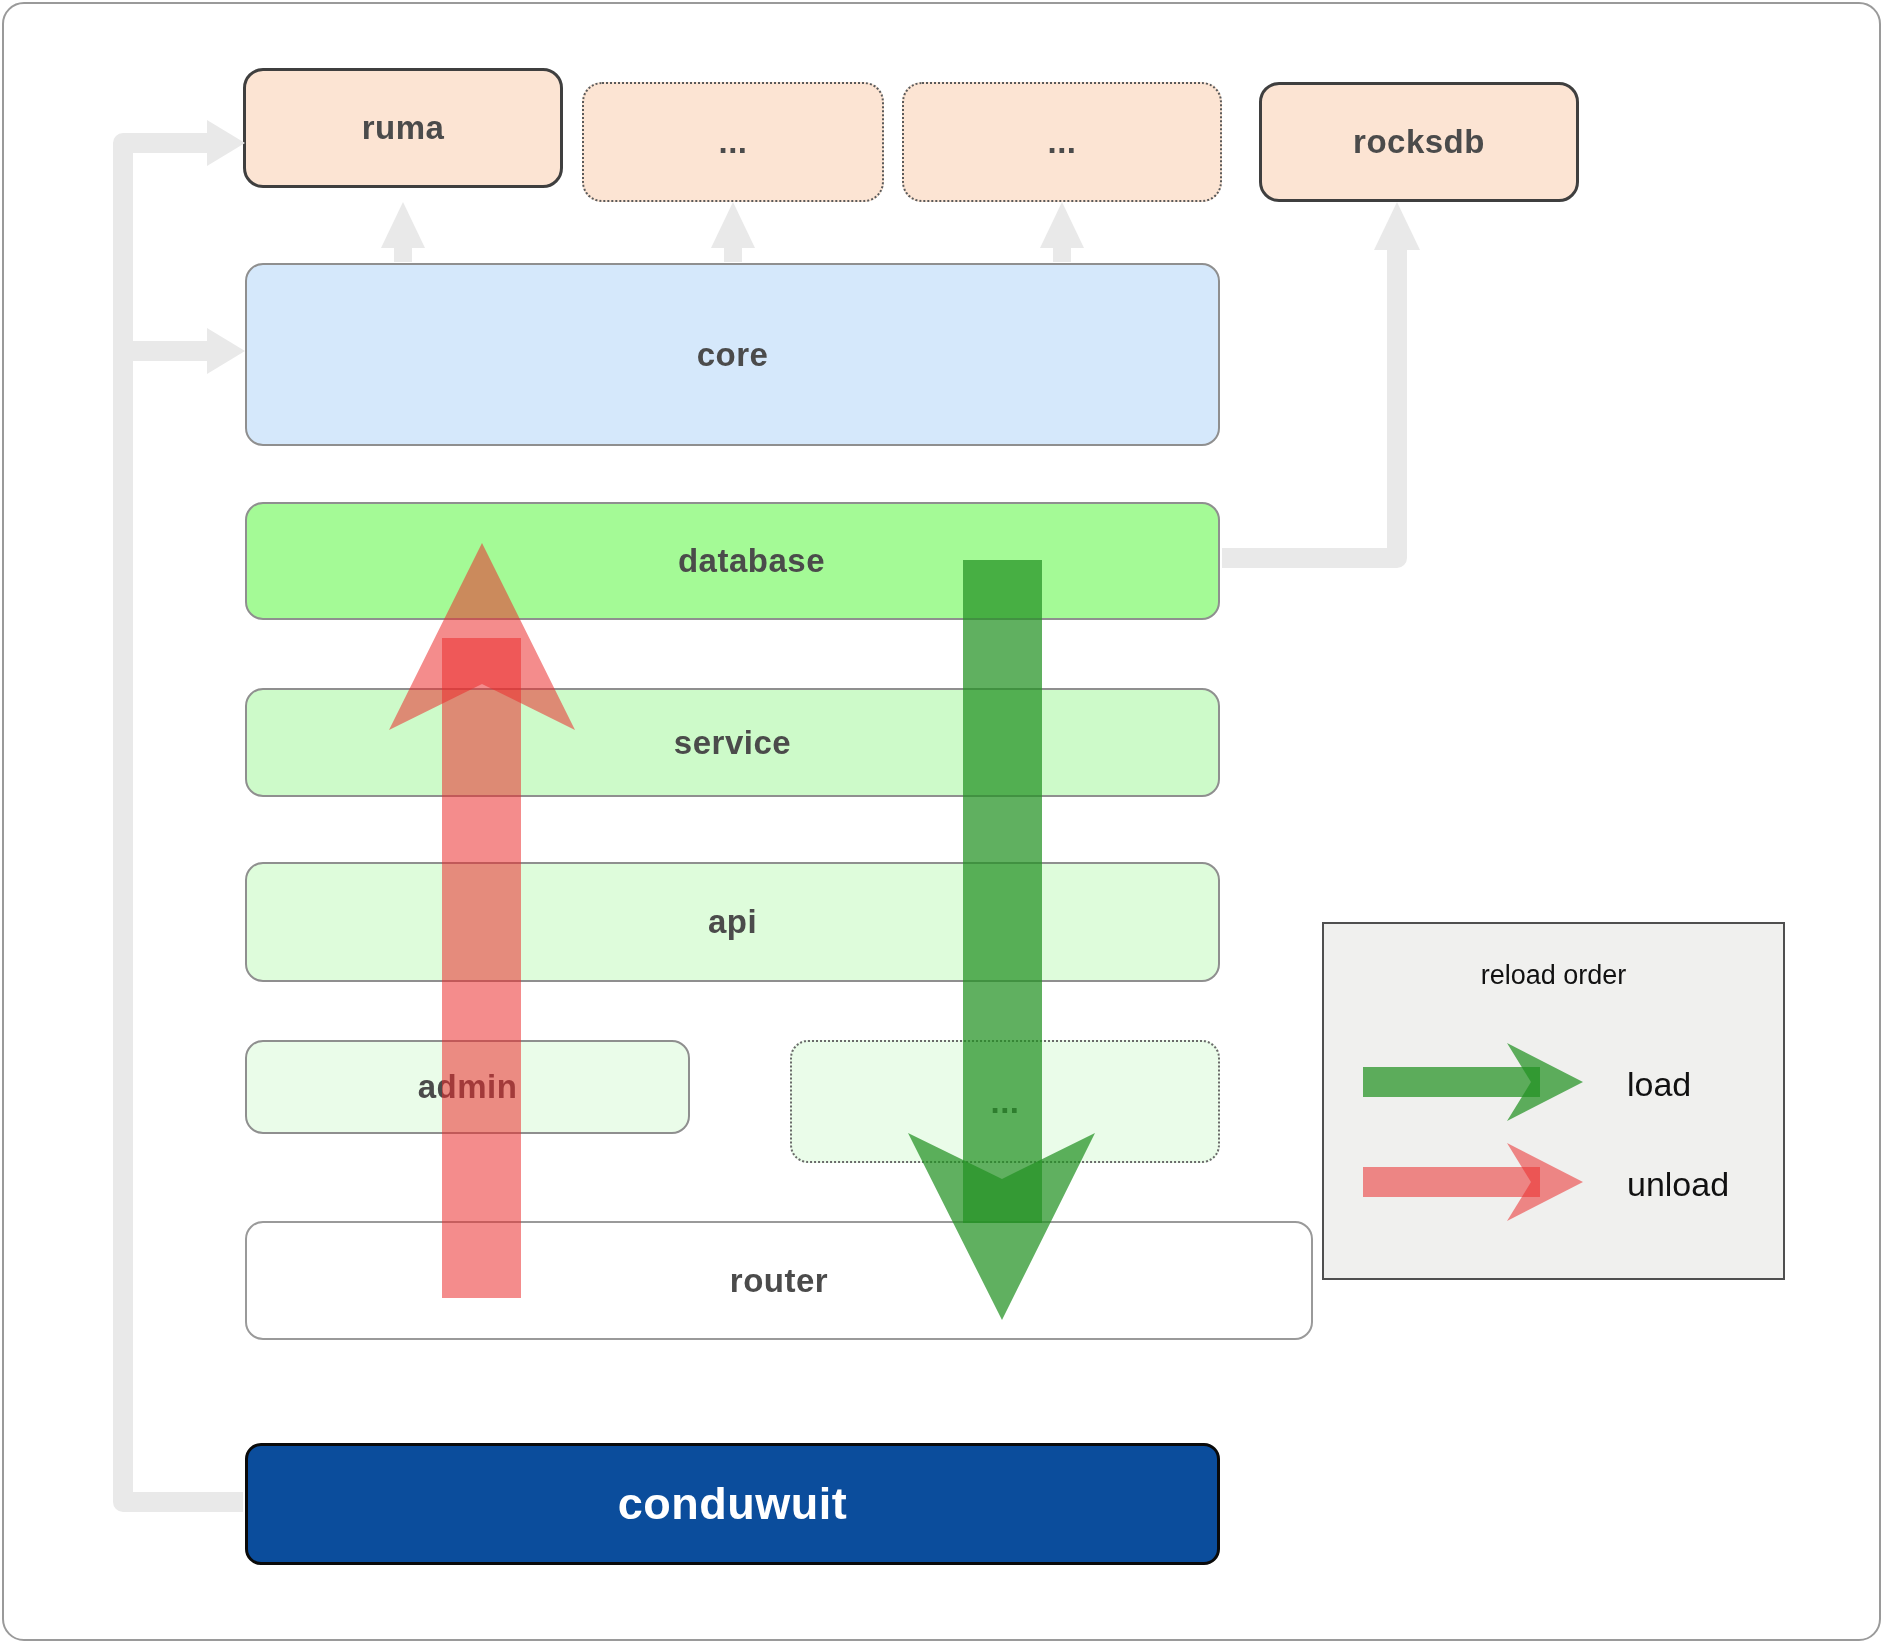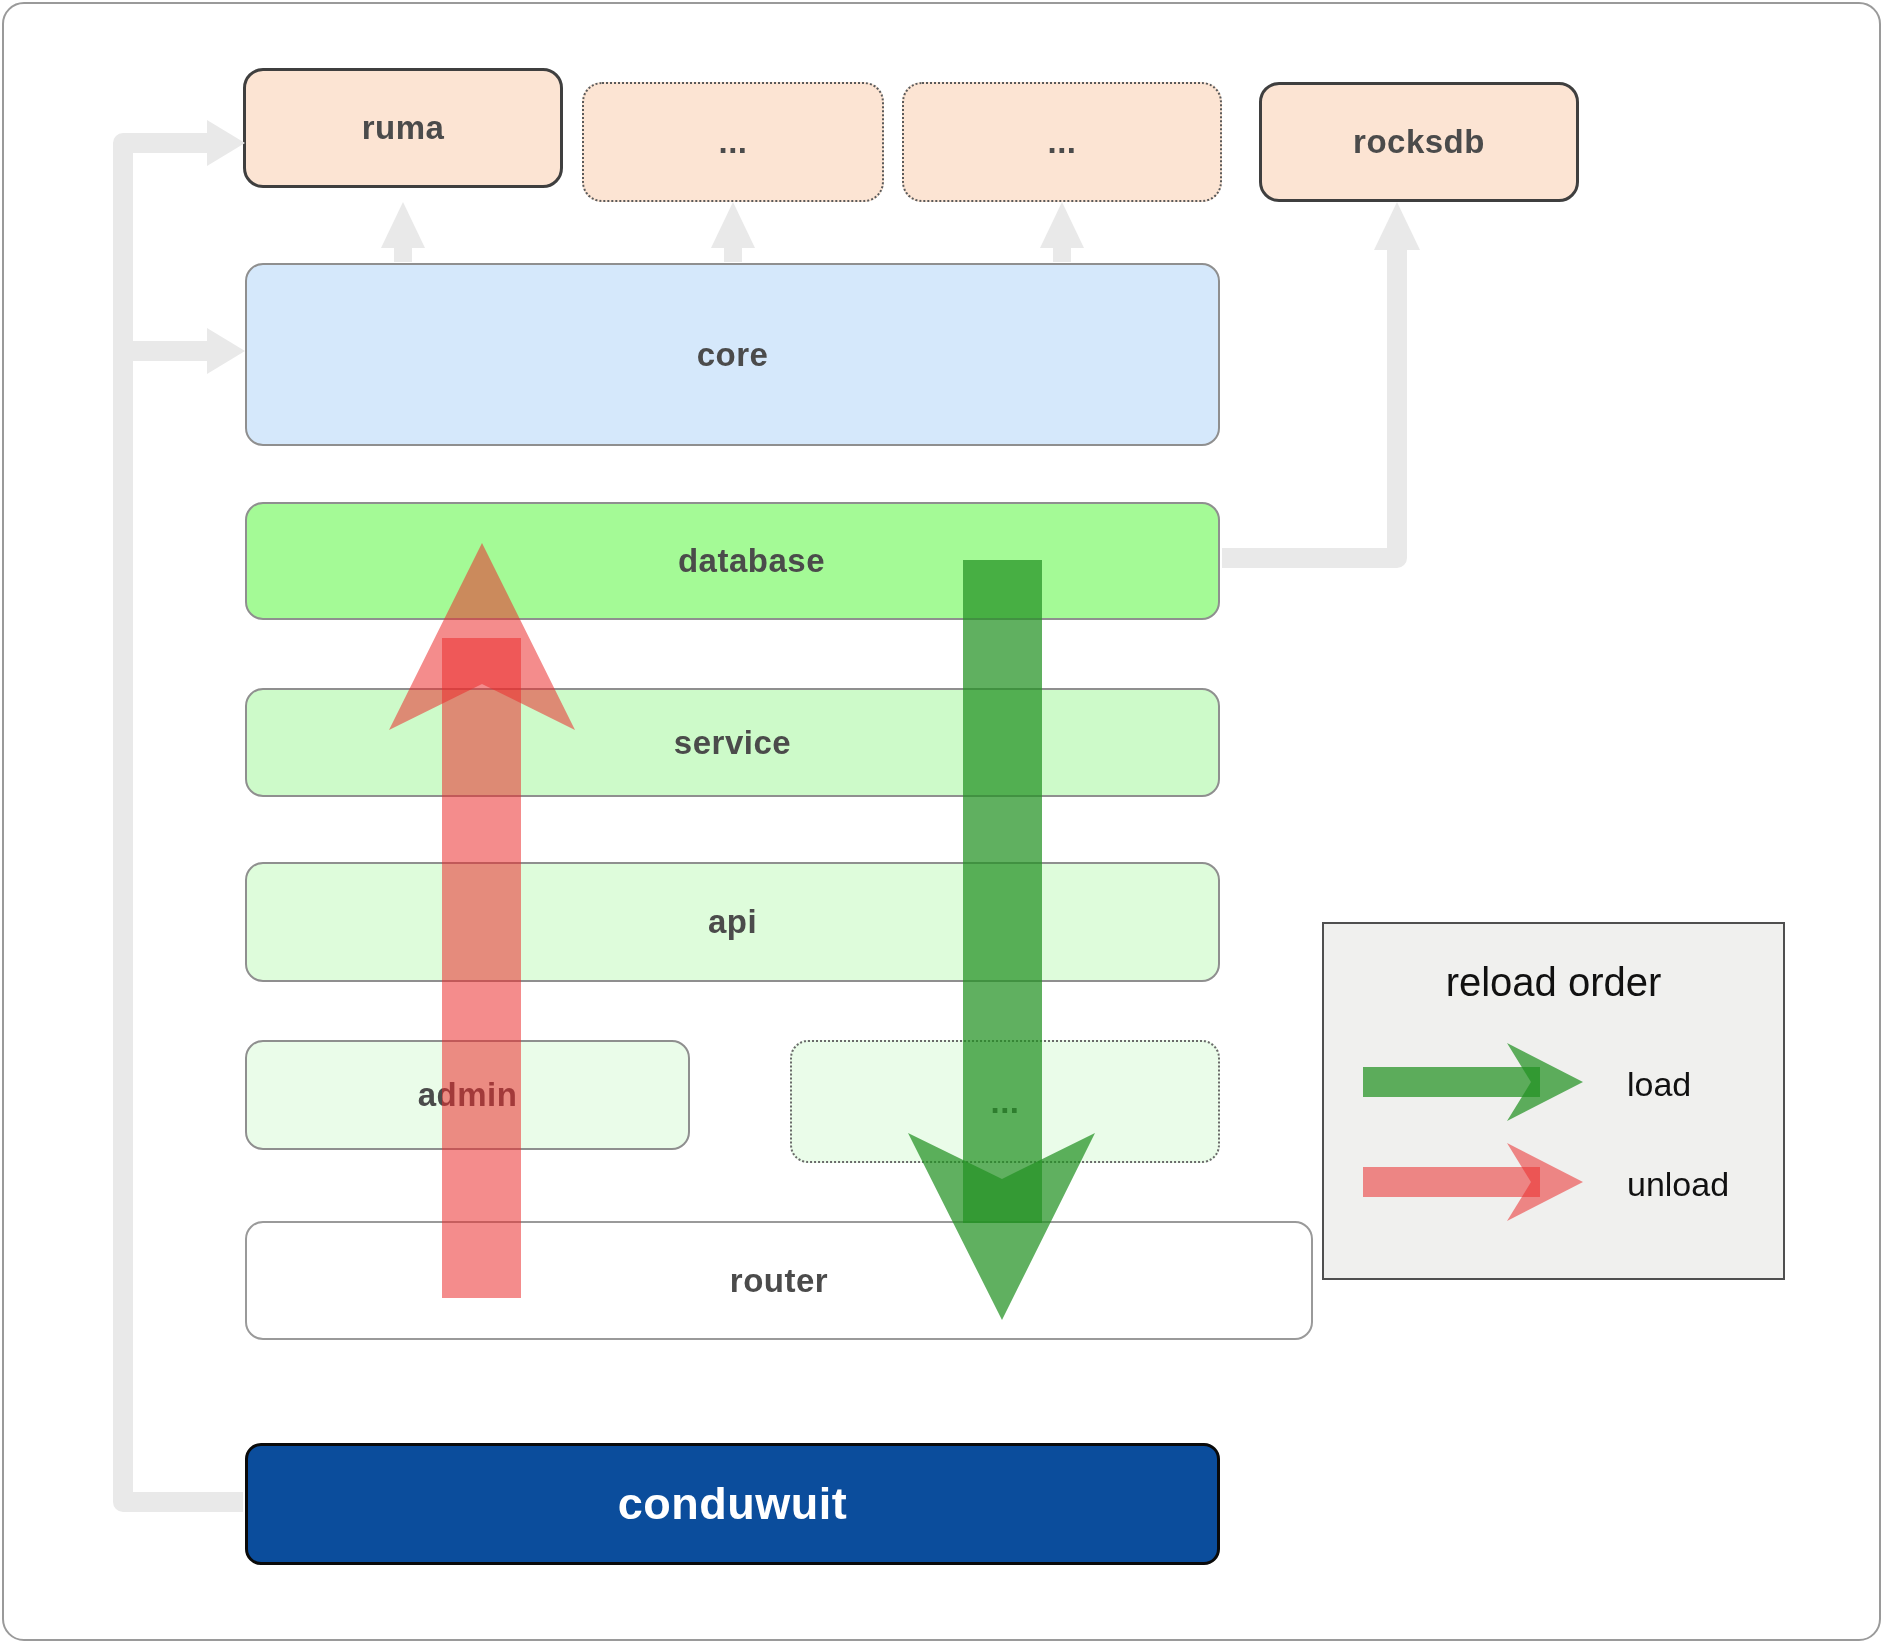--- a/index.html
+++ b/index.html
@@ -20,21 +20,21 @@
   .api{background:var(--api-fill);}
   .admin{background:var(--admin-fill);}
   .admin-dotted{background:var(--admin-fill);border:2px dotted #6a6a6a;}
   .router{background:var(--router-fill);border:2px solid #9a9a9a;}
   .conduwuit{background:var(--conduwuit-fill);border:3px solid #0a0a0a;border-radius:16px;
              color:var(--conduwuit-text);font-size:45px;font-weight:700;}
   #arrow-overlay{position:absolute;left:0;top:0;pointer-events:none;z-index:5;}
   .legend{position:absolute;left:1322px;top:922px;width:463px;height:358px;box-sizing:border-box;
           background:var(--legend-bg);border:2px solid #4f4f4f;z-index:2;}
   .legend-title{position:absolute;left:0;top:36px;width:100%;text-align:center;
-                font-size:40px;font-weight:400;color:#111111;}
+                font-size:27px;font-weight:400;color:#111111;}
   .legend-label{position:absolute;left:303px;transform:translateY(-50%);
                 font-size:34px;font-weight:400;color:#111111;}
   .legend-label.load{top:160px;}
   .legend-label.unload{top:260px;}
 </style>
 </head>
 <body>
 
 <div id="canvas">
   <div class="frame"></div>
@@ -57,21 +57,21 @@
   </div>
   <div class="box layer database" style="left:245px;top:502px;width:975px;height:118px;">
     <span>database</span>
   </div>
   <div class="box layer service" style="left:245px;top:688px;width:975px;height:109px;">
     <span>service</span>
   </div>
   <div class="box layer api" style="left:245px;top:862px;width:975px;height:120px;">
     <span>api</span>
   </div>
-  <div class="box layer admin" style="left:245px;top:1040px;width:445px;height:110px;">
+  <div class="box layer admin" style="left:245px;top:1040px;width:445px;height:94px;">
     <span>admin</span>
   </div>
   <div class="box admin-dotted" style="left:790px;top:1040px;width:430px;height:123px;">
     <span>...</span>
   </div>
   <div class="box router" style="left:245px;top:1221px;width:1068px;height:119px;">
     <span>router</span>
   </div>
   <div class="box conduwuit" style="left:245px;top:1443px;width:975px;height:122px;">
     <span>conduwuit</span>

